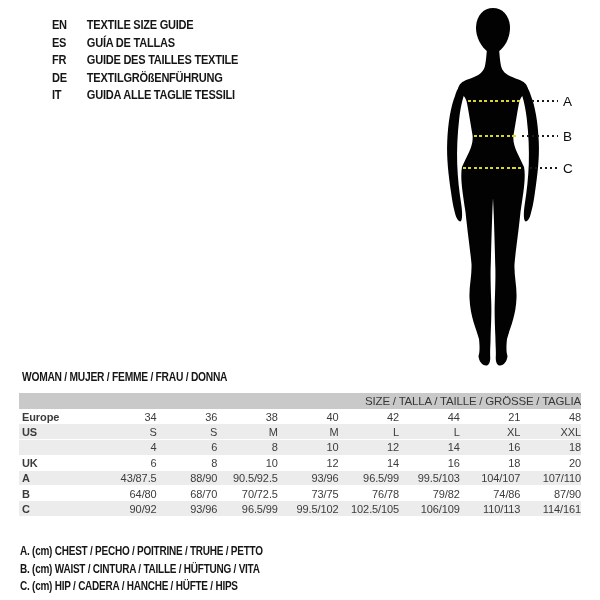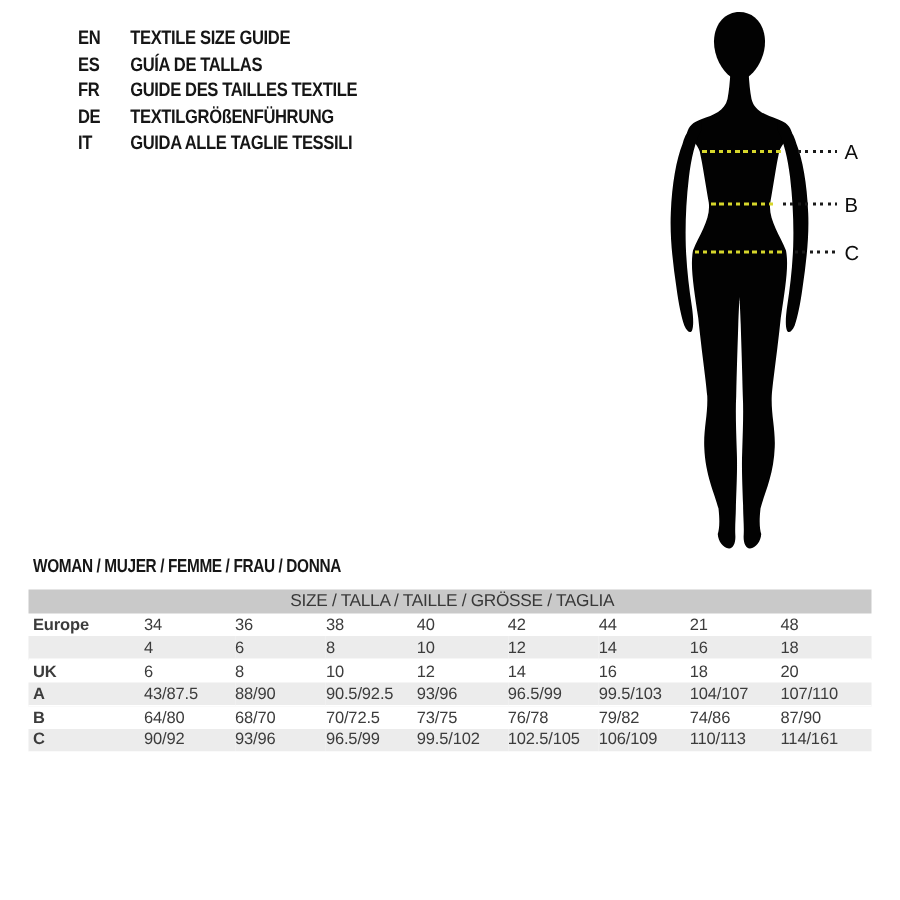--- a/index.html
+++ b/index.html
@@ -40,24 +40,24 @@
   }
   
   .size-table{
     position:absolute;left:19px;top:393px;width:562px;
     border-collapse:collapse;table-layout:fixed;
     font-size:11px;color:#3c3c3c;letter-spacing:-0.1px;
   }
   .size-table col.label-col{width:77px;}
   .size-table thead th{
     background:#c9c9c9;color:#383838;font-weight:normal;font-size:11.5px;
-    text-align:center;padding:0 0 0 3px;height:16px;letter-spacing:-0.2px;margin-top:16px;
+    text-align:right;padding:0 0 0 3px;height:16px;letter-spacing:-0.2px;margin-top:16px;
   }
   .size-table tbody th{font-weight:bold;text-align:left;padding:0 0 0 3px;}
-  .size-table tbody td{text-align:left;padding:0;}
+  .size-table tbody td{text-align:right;padding:0;}
   .size-table tbody tr{height:15.4px;}
   .size-table tbody tr.shaded th,
   .size-table tbody tr.shaded td{background:#ececec;border-bottom:1.5px solid #fff;}
   
   .legend{position:absolute;left:20px;top:543px;}
   .legend-line{
     font-weight:bold;font-size:12.5px;line-height:17.5px;letter-spacing:-0.3px;
     transform:scaleX(0.8);transform-origin:0 50%;white-space:nowrap;color:#161616;
   }
 </style>
@@ -171,20 +171,31 @@
     <td>34</td>
           <td>36</td>
           <td>38</td>
           <td>40</td>
           <td>42</td>
           <td>44</td>
           <td>21</td>
           <td>48</td>
         </tr>
 
+    <tr class="shaded">
+      <th>US</th>
+    <td>S</td>
+          <td>S</td>
+          <td>M</td>
+          <td>M</td>
+          <td>L</td>
+          <td>L</td>
+          <td>XL</td>
+          <td>XXL</td>
+        </tr>
 
     <tr class="shaded">
       <th></th>
     <td>4</td>
           <td>6</td>
           <td>8</td>
           <td>10</td>
           <td>12</td>
           <td>14</td>
           <td>16</td>
@@ -234,14 +245,21 @@
           <td>96.5/99</td>
           <td>99.5/102</td>
           <td>102.5/105</td>
           <td>106/109</td>
           <td>110/113</td>
           <td>114/161</td>
         </tr>
   </tbody>
   </table>
 
+  <div class="legend" id="legend">
+    <div class="legend-line">A. (cm) CHEST / PECHO / POITRINE / TRUHE / PETTO</div>
+
+    <div class="legend-line">B. (cm) WAIST / CINTURA / TAILLE / HÜFTUNG / VITA</div>
+
+    <div class="legend-line">C. (cm) HIP / CADERA / HANCHE / HÜFTE / HIPS</div>
+  </div>
 
 </div>
 
 </body></html>

